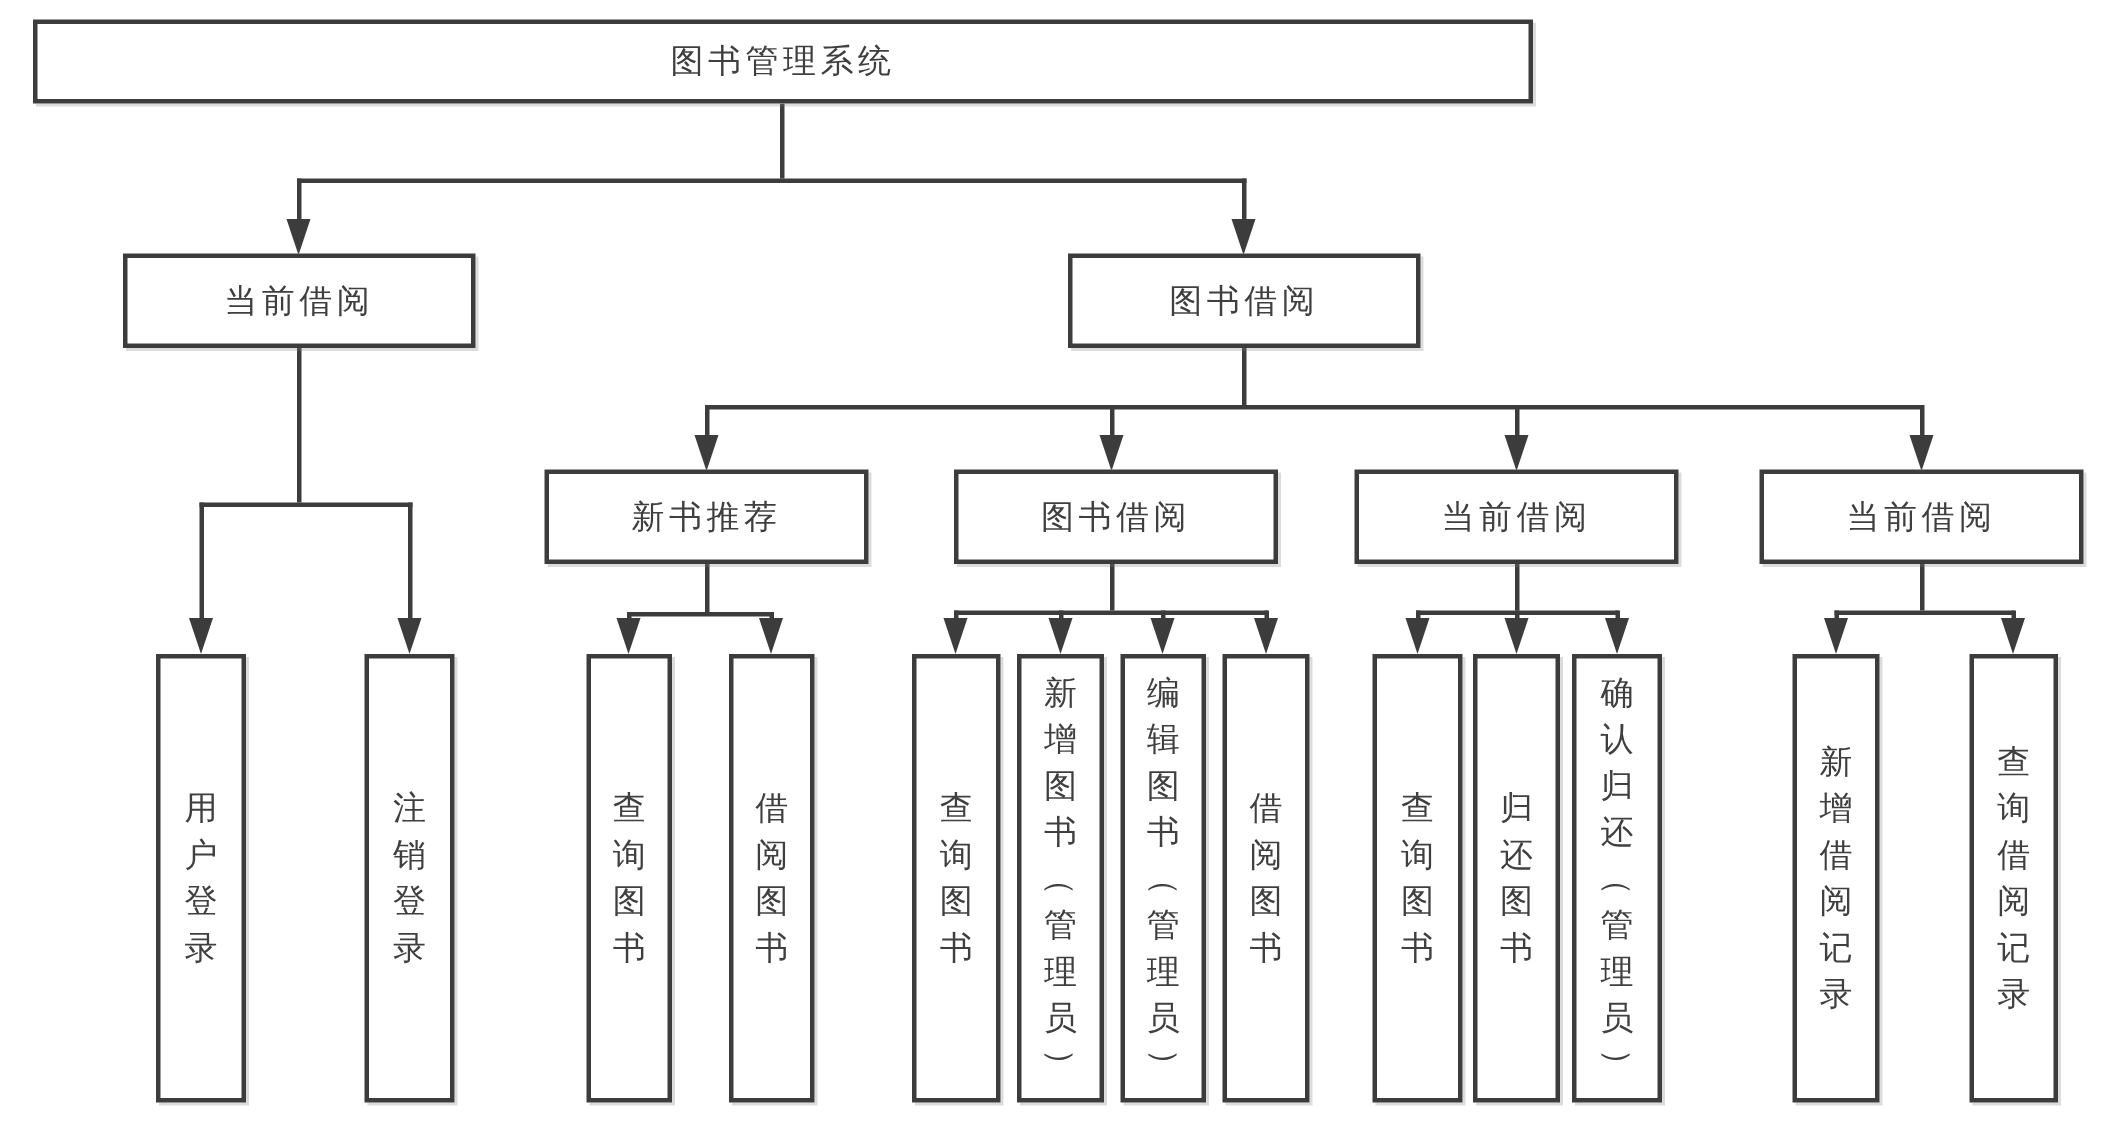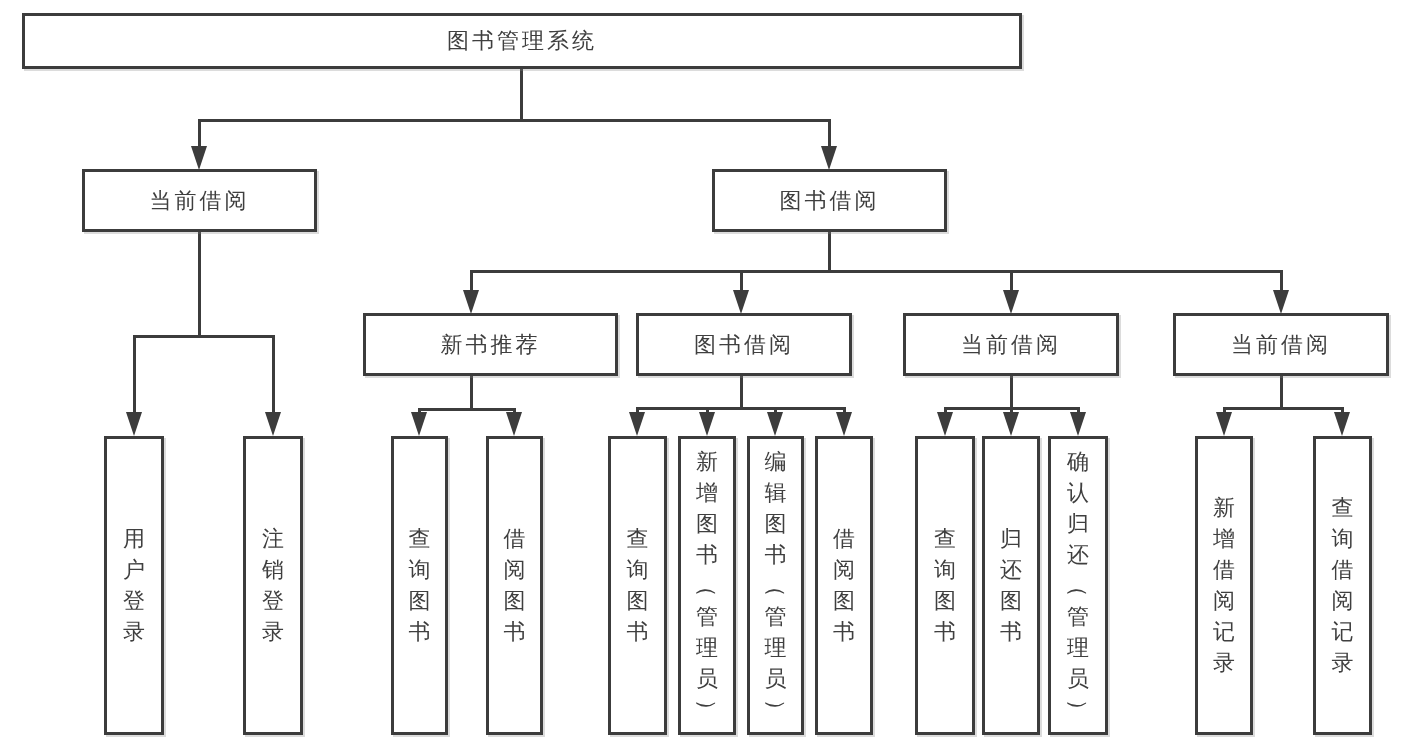--- a/index.html
+++ b/index.html
@@ -103,21 +103,21 @@
     <span class="hlabel">图书管理系统</span>
   </div>
 
   <div class="box" style="left:82px;top:169px;width:235px;height:63px">
     <span class="hlabel">当前借阅</span>
   </div>
   <div class="box" style="left:712px;top:169px;width:235px;height:63px">
     <span class="hlabel">图书借阅</span>
   </div>
 
-  <div class="box" style="left:363px;top:313px;width:255px;height:63px">
+  <div class="box" style="left:363px;top:313px;width:216px;height:63px">
     <span class="hlabel">新书推荐</span>
   </div>
   <div class="box" style="left:636px;top:313px;width:216px;height:63px">
     <span class="hlabel">图书借阅</span>
   </div>
   <div class="box" style="left:903px;top:313px;width:216px;height:63px">
     <span class="hlabel">当前借阅</span>
   </div>
   <div class="box" style="left:1173px;top:313px;width:216px;height:63px">
     <span class="hlabel">当前借阅</span>

